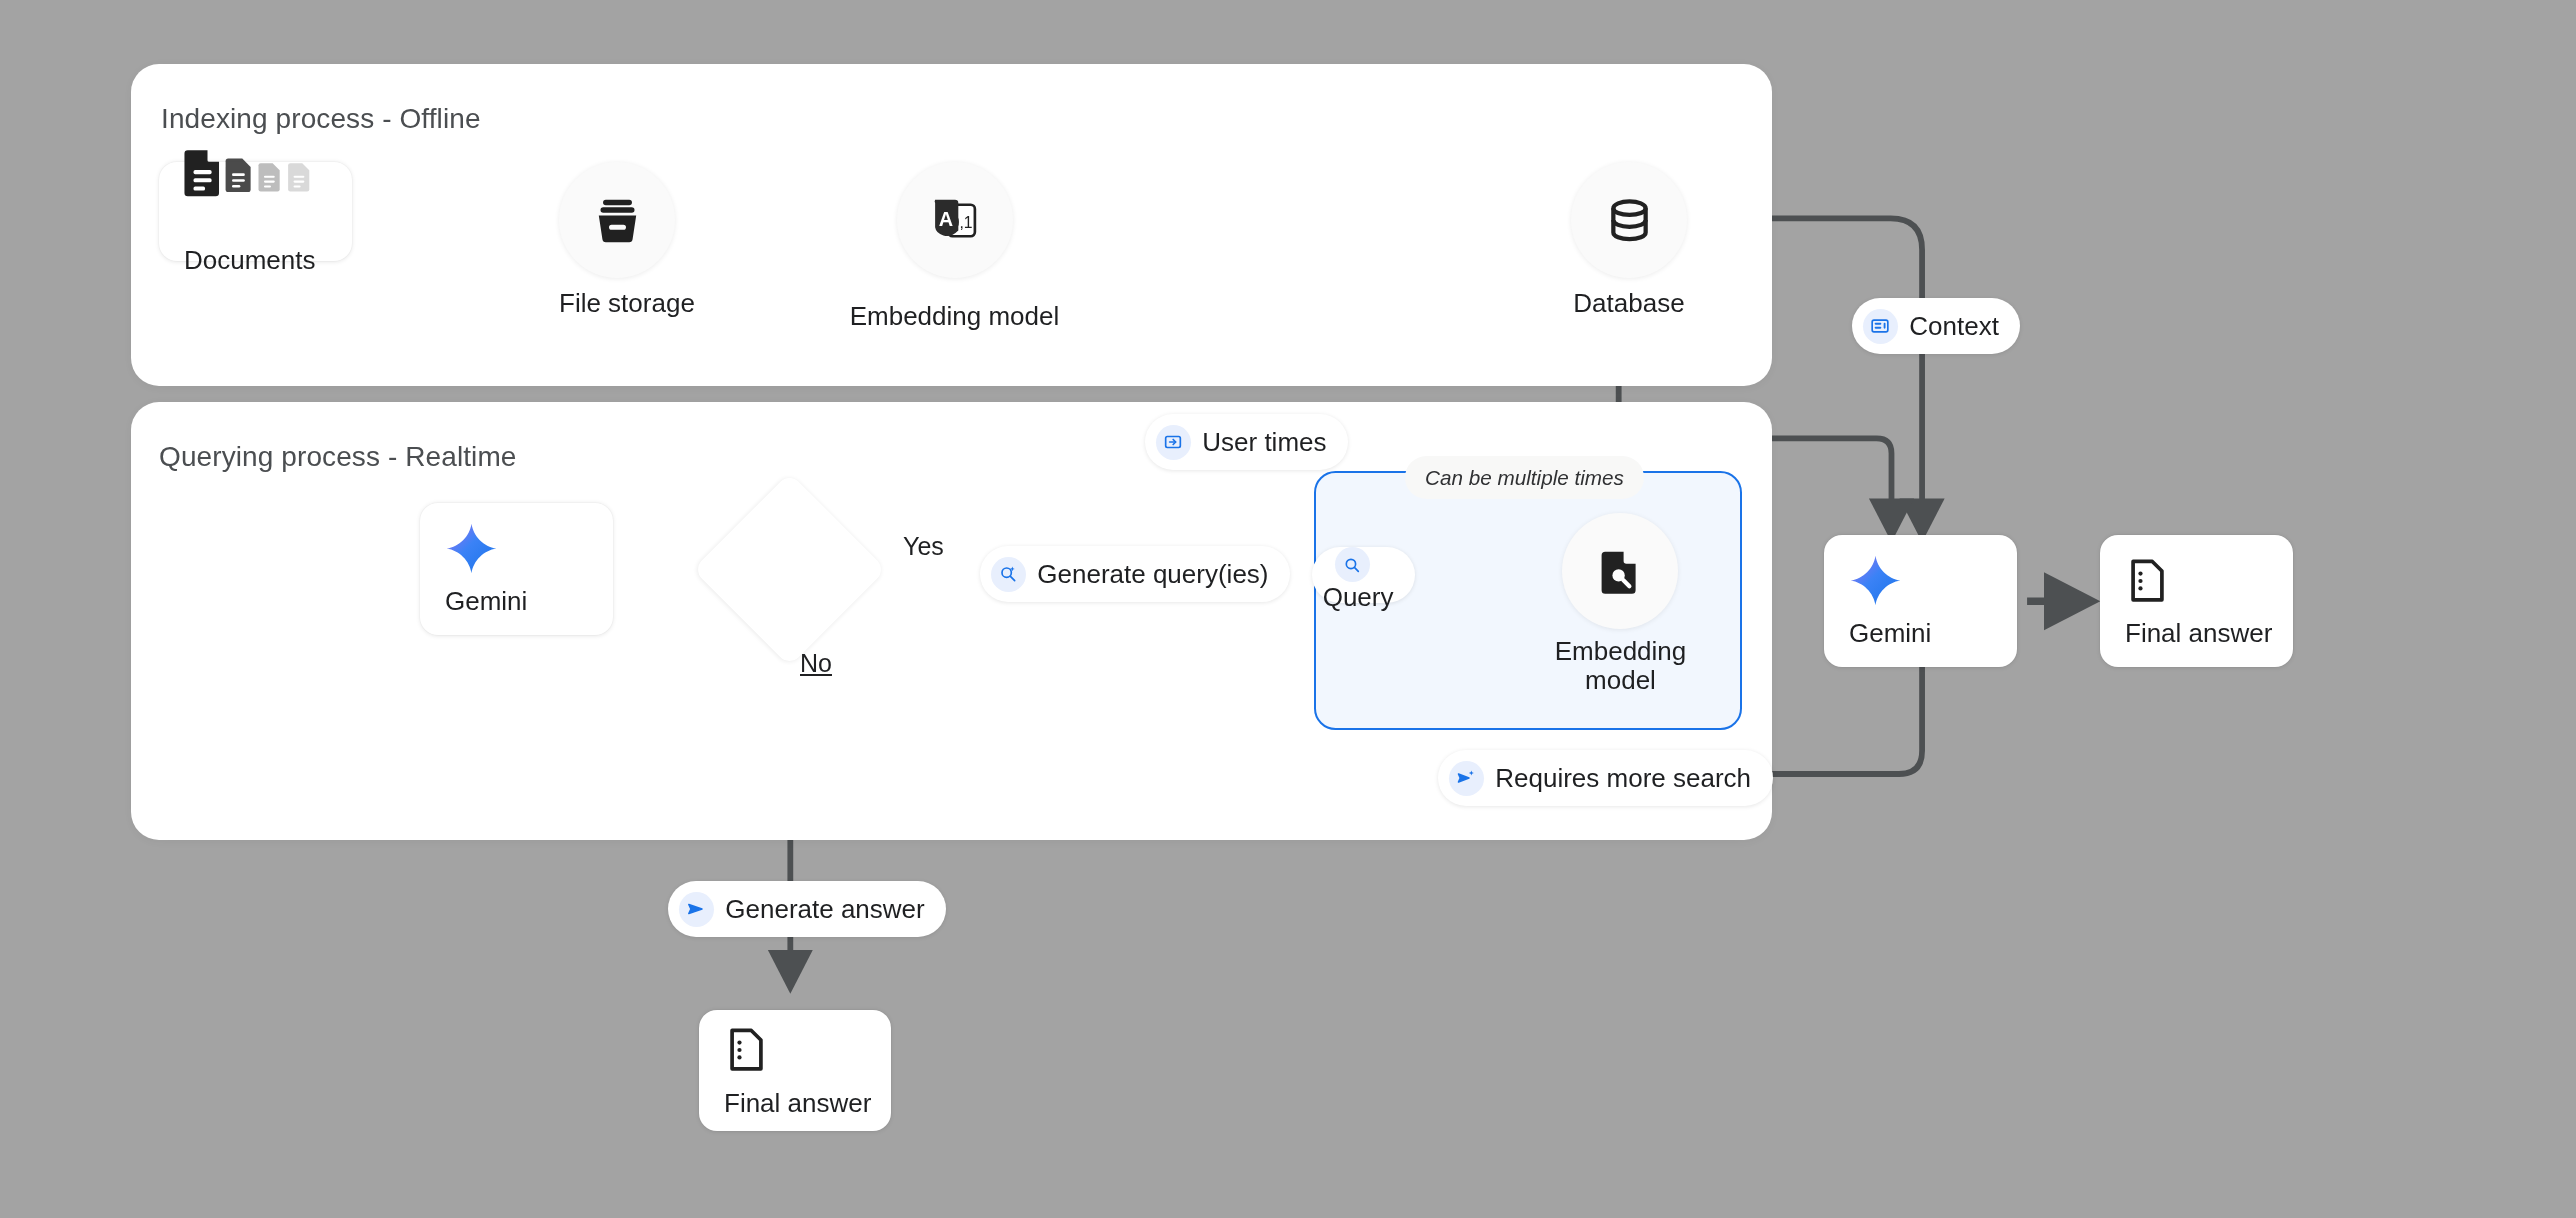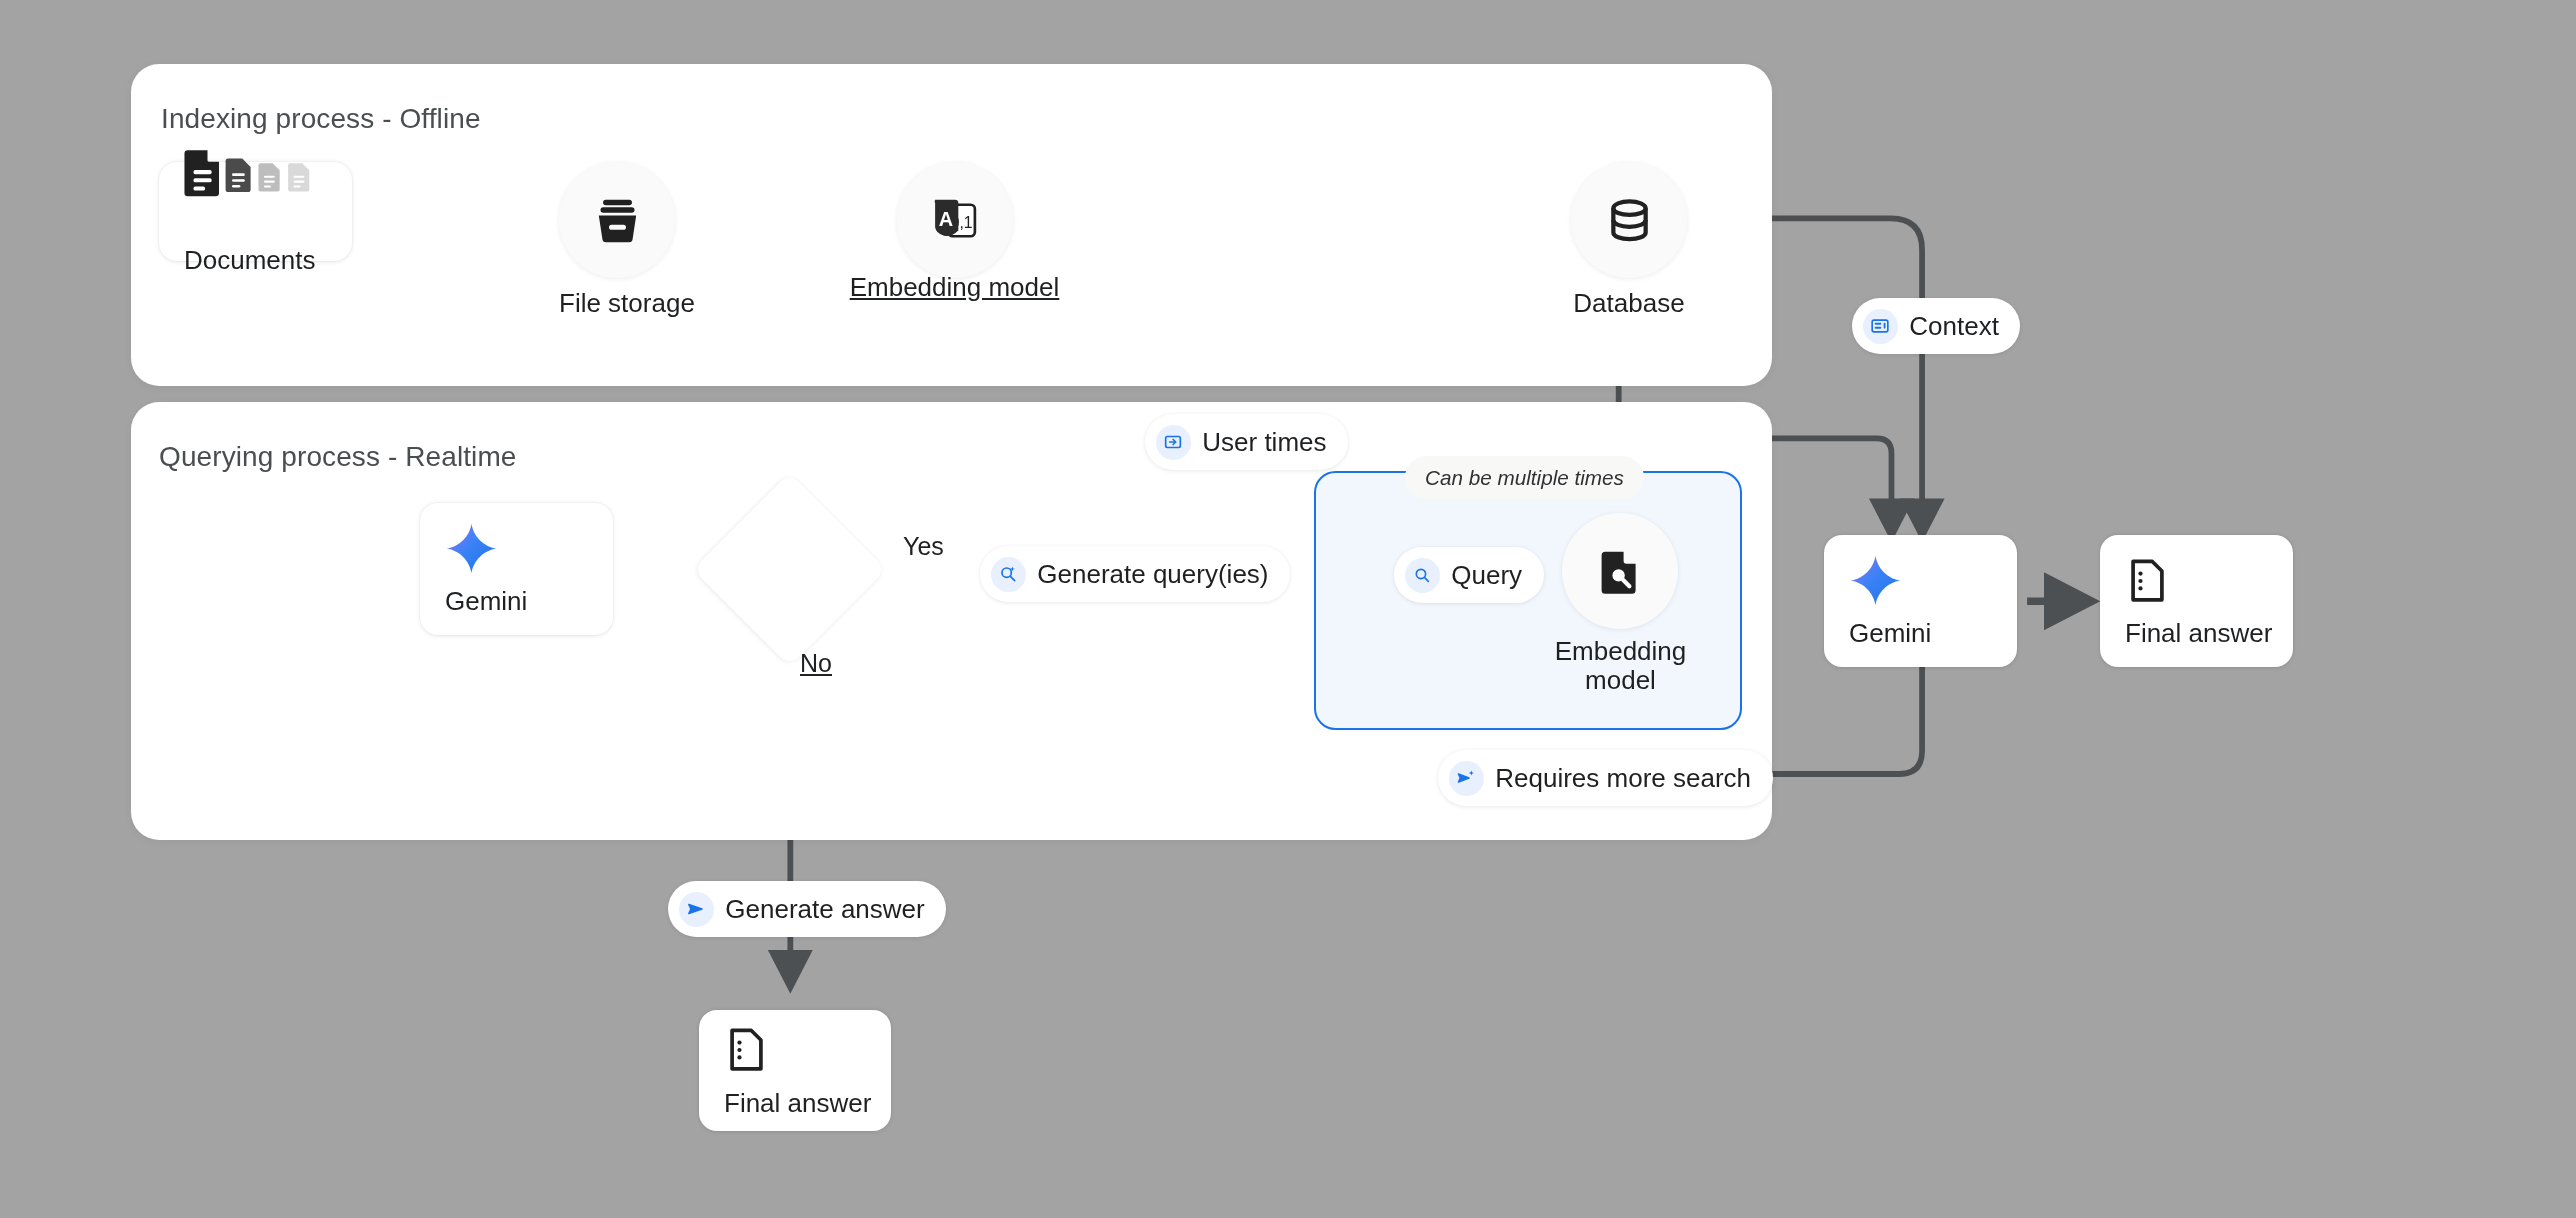--- a/index.html
+++ b/index.html
@@ -269,21 +269,21 @@
   <div class="circ" style="left:897px; top:162px; width:116px; height:116px;">
     <span>
       <svg width="58" height="55" viewBox="0 0 70 66">
         <rect x="27" y="14" width="32" height="38" rx="5" fill="#fff" stroke="#212121" stroke-width="3.2"></rect>
         <text x="43" y="42" font-family="'Liberation Sans',sans-serif" font-size="19" fill="#212121" text-anchor="middle">0,1</text>
         <path d="M11,8 h24 a4,4 0 0 1 4,4 v33 q-9,9 -18,6 q-9,-3 -10,-10 v-29 a4,4 0 0 1 0,-4 z" fill="#2b2b2b"></path>
         <text x="24" y="40" font-family="'Liberation Sans',sans-serif" font-size="24" font-weight="bold" fill="#ffffff" text-anchor="middle">A</text>
       </svg>
     </span>
   </div>
-  <div class="circ-label" style="left:839px; top:272px; width:231px;text-decoration:underline;">Embedding model</div>
+  <div class="circ-label" style="left:839px; top:301px; width:231px;">Embedding model</div>
 
   <div class="circ" style="left:1571px; top:162px; width:116px; height:116px;">
     <span>
       <svg width="51" height="51" viewBox="0 0 24 24" fill="none" stroke="#212121" stroke-width="2">
         <ellipse cx="12" cy="6.2" rx="7.6" ry="3.2"></ellipse>
         <path d="M4.4,6.2 v5.6 c0,1.8 3.4,3.2 7.6,3.2 s7.6,-1.4 7.6,-3.2 v-5.6"></path>
         <path d="M4.4,11.8 v5.8 c0,1.8 3.4,3.2 7.6,3.2 s7.6,-1.4 7.6,-3.2 v-5.8"></path>
       </svg>
     </span>
   </div>
@@ -344,21 +344,21 @@
     </span>
     <span class="ptext">Generate query(ies)</span>
   </div>
 
   <div class="bluebox" style="left:1314px; top:471px; width:424px; height:255px;"></div>
 
   <div class="pill plain soft" style="left:1405px; top:456px;">
     <span class="ptext">Can be multiple times</span>
   </div>
 
-  <div class="pill" style="left:1394px; top:547px;">
+  <div class="pill" style="left:1312px; top:547px;flex-direction:column;">
     <span class="chip-ico">
       <svg width="18" height="18" viewBox="0 0 24 24" fill="none" stroke="#1a73e8" stroke-width="2.2" stroke-linecap="round">
         <circle cx="10.6" cy="10.6" r="6.2"></circle>
         <path d="M15.2,15.2 L20.4,20.4"></path>
       </svg>
     </span>
     <span class="ptext">Query</span>
   </div>
 
   <div class="circ" style="left:1562px; top:513px; width:116px; height:116px;">

